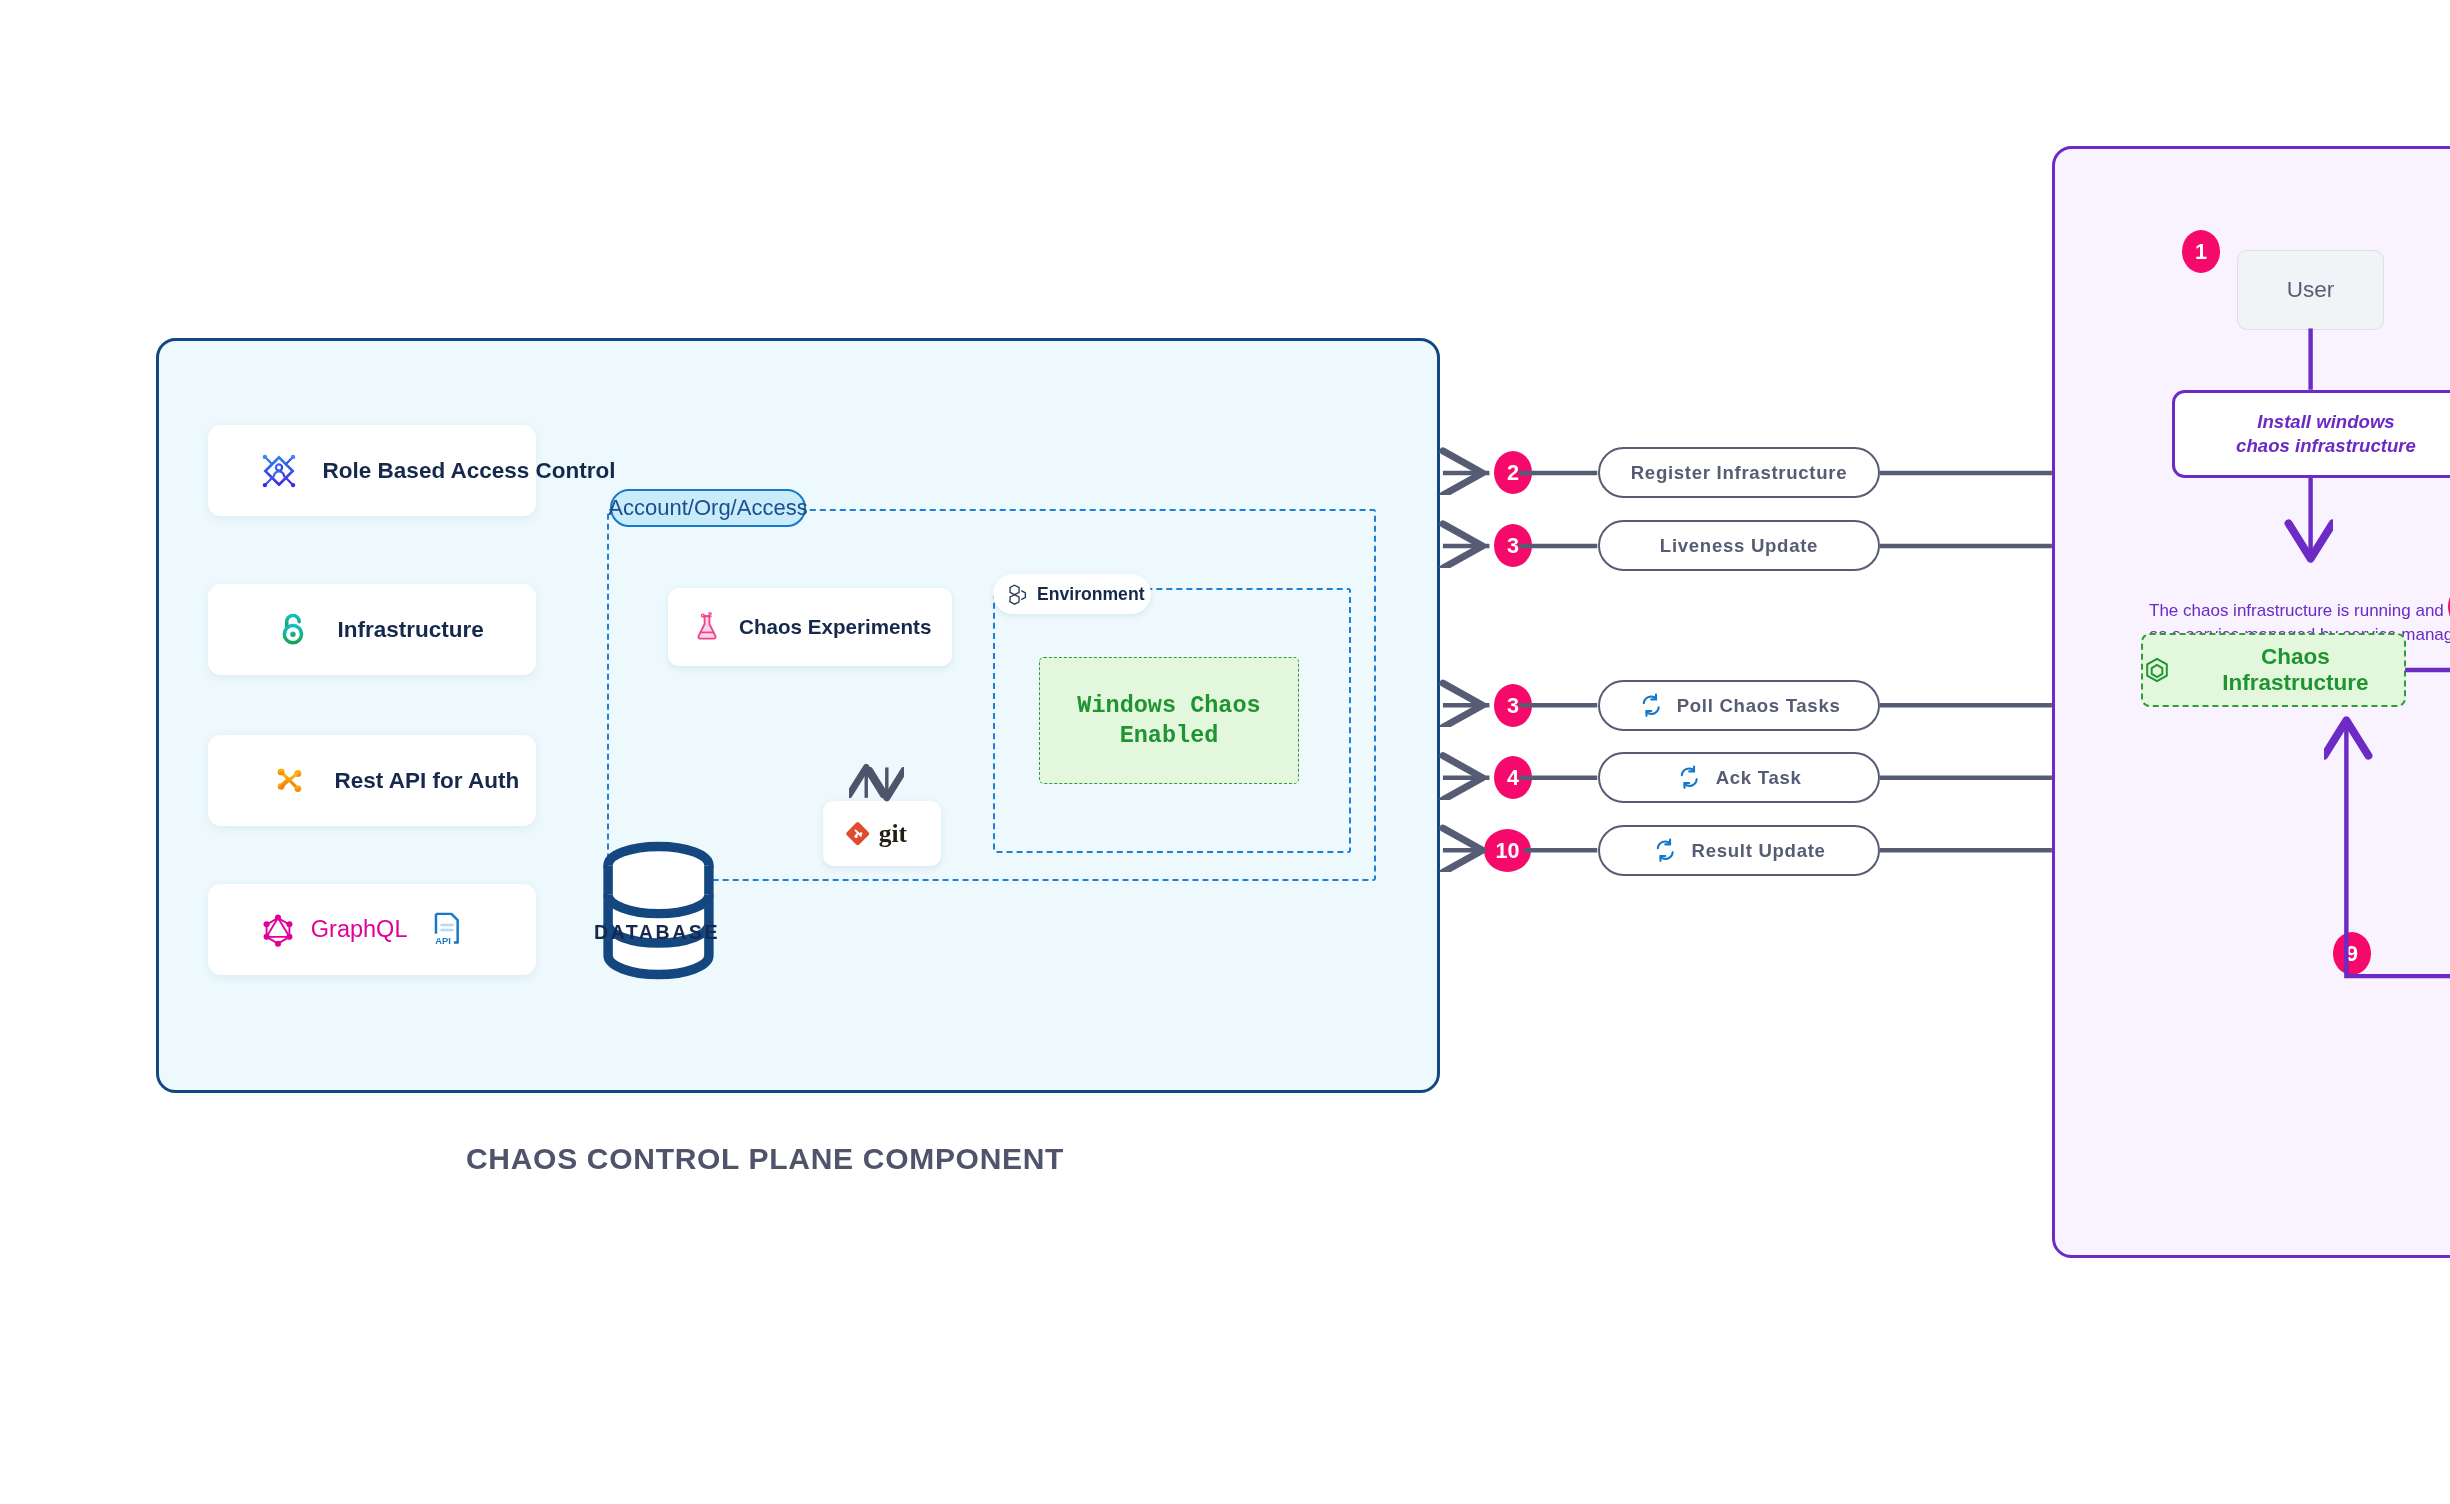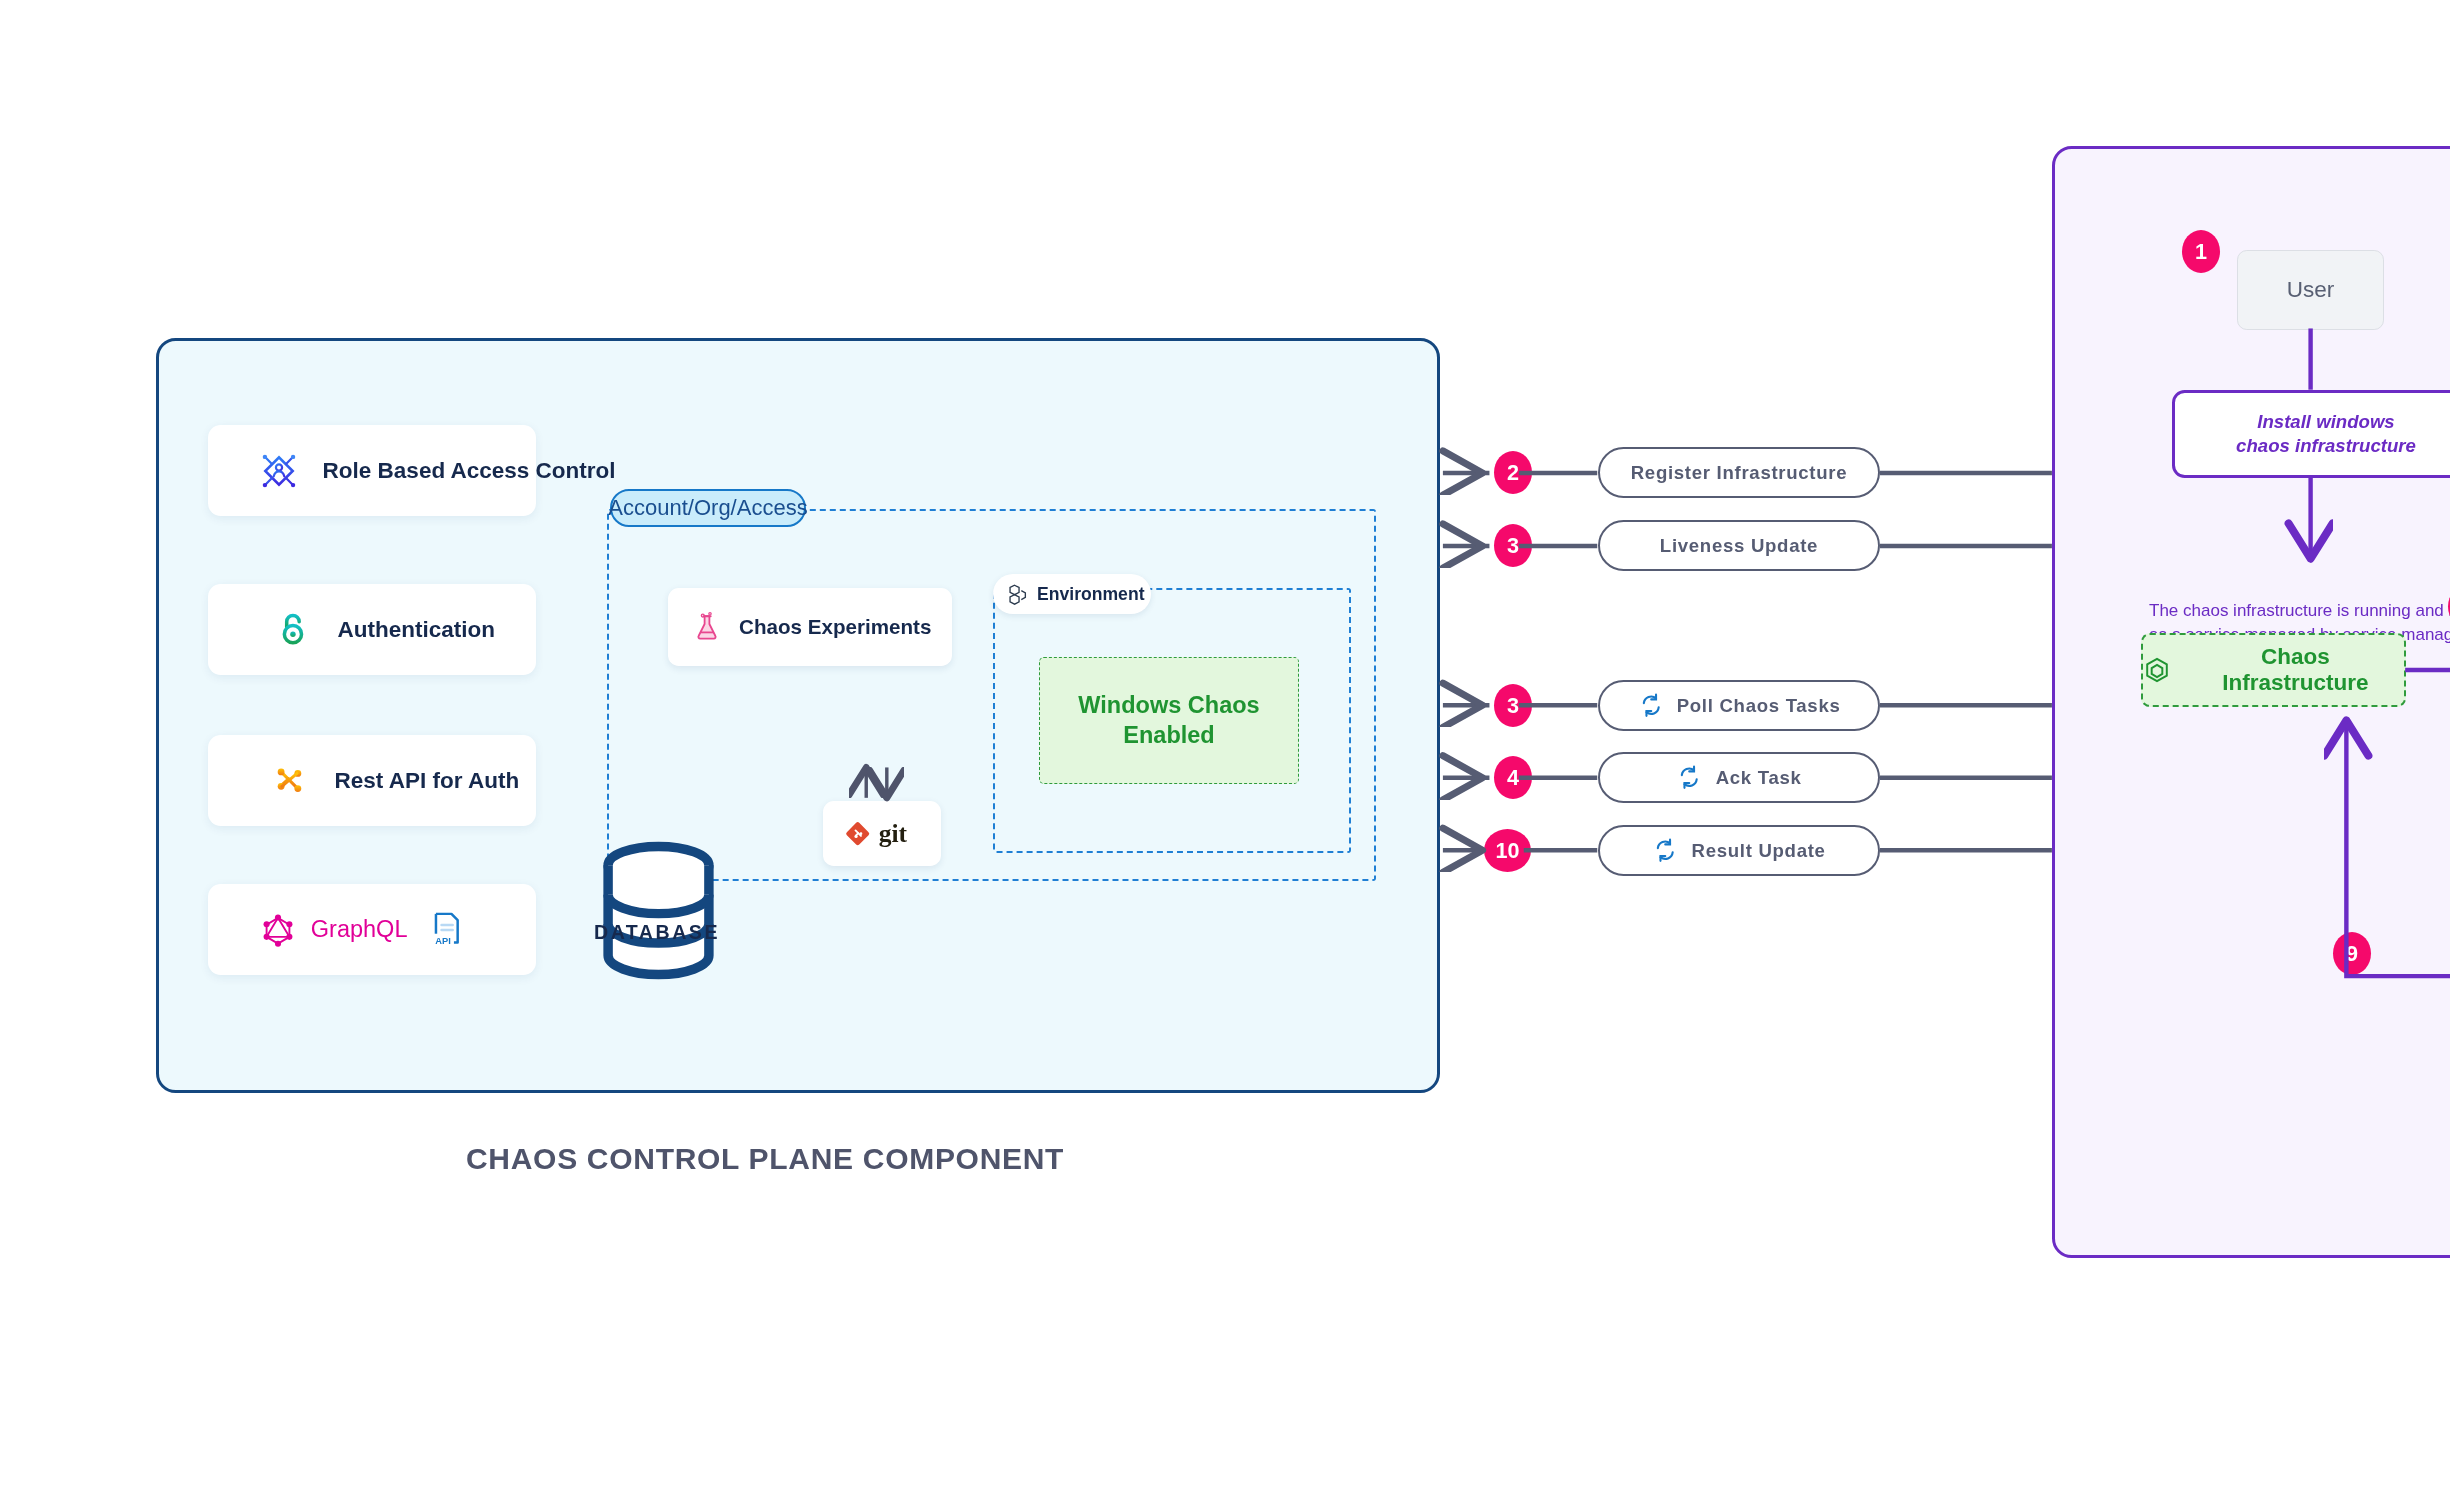--- a/index.html
+++ b/index.html
@@ -58,21 +58,21 @@
     position:absolute;left:993px;top:574px;width:158px;height:40px;
     background:#ffffff;border-radius:21.6px;box-shadow:0 2px 6.9px rgba(20,60,110,.10);
     display:flex;align-items:center;padding-left:12.7px;box-sizing:border-box;
     font-size:17.6px;color:#16294d;font-weight:bold;
   }
   .env-pill .lbl{margin-left:8.8px;}
   .wce{
     position:absolute;left:1039px;top:657px;width:260px;height:127px;
     background:#e3f7dd;border:1.5px dashed #2f9b3c;border-radius:4.9px;box-sizing:border-box;
     display:flex;align-items:center;justify-content:center;text-align:center;
-    font-size:23.5px;font-weight:bold;color:#1f9431;line-height:1.25;
+    font-size:23.5px;font-weight:bold;color:#1f9431;line-height:1.25;font-family:Liberation Mono, monospace;
   }
 
   
   .db-wrap{position:absolute;left:595px;top:838px;width:127px;height:147px;}
   .db-label{
     position:absolute;left:559px;top:921px;width:196px;text-align:center;
     font-size:19.6px;font-weight:bold;color:#16294d;letter-spacing:2.5px;
   }
 
   
@@ -149,21 +149,21 @@
           <stop offset="0" stop-color="#12bfc6"></stop>
               <stop offset="1" stop-color="#18a35a"></stop>
             </linearGradient>
           </defs>
         <path d="M30 44V30a16 16 0 0 1 32 0" fill="none" stroke="url(#gAuth)" stroke-width="9" stroke-linecap="round"></path>
         <circle cx="46" cy="62" r="22" fill="none" stroke="url(#gAuth)" stroke-width="9"></circle>
         <circle cx="46" cy="62" r="7" fill="url(#gAuth)"></circle>
         <path d="M62 30v34" stroke="url(#gAuth)" stroke-width="9" stroke-linecap="round"></path>
       </svg>
     </span>
-    <span class="lbl">Authentication</span>
+    <span class="lbl">Infrastructure</span>
   </div>
 
   <div class="fcard" style="left:208px;top:735px;width:328px;height:91px;padding-left:61px;">
     <span class="ico">
       <svg viewBox="0 0 100 100" width="38" height="38">
         <defs>
             <linearGradient id="gRest" x1="0" y1="0" x2="0" y2="1">
           <stop offset="0" stop-color="#ffc107"></stop>
               <stop offset="1" stop-color="#f07b12"></stop>
             </linearGradient>

